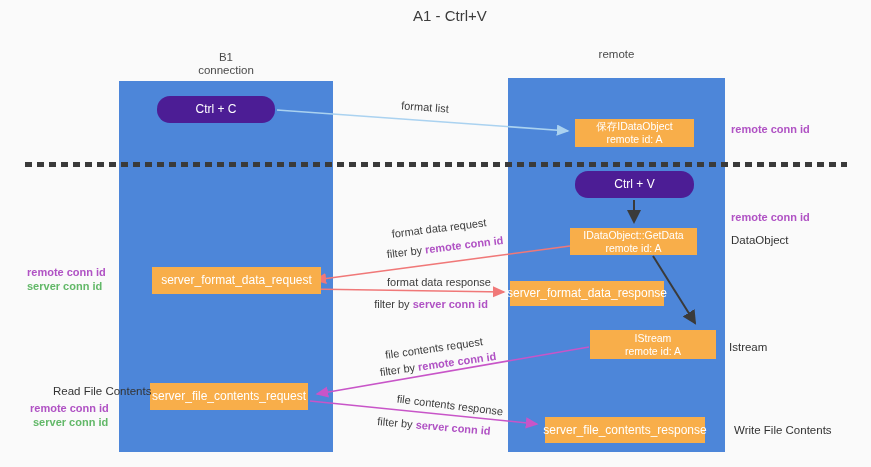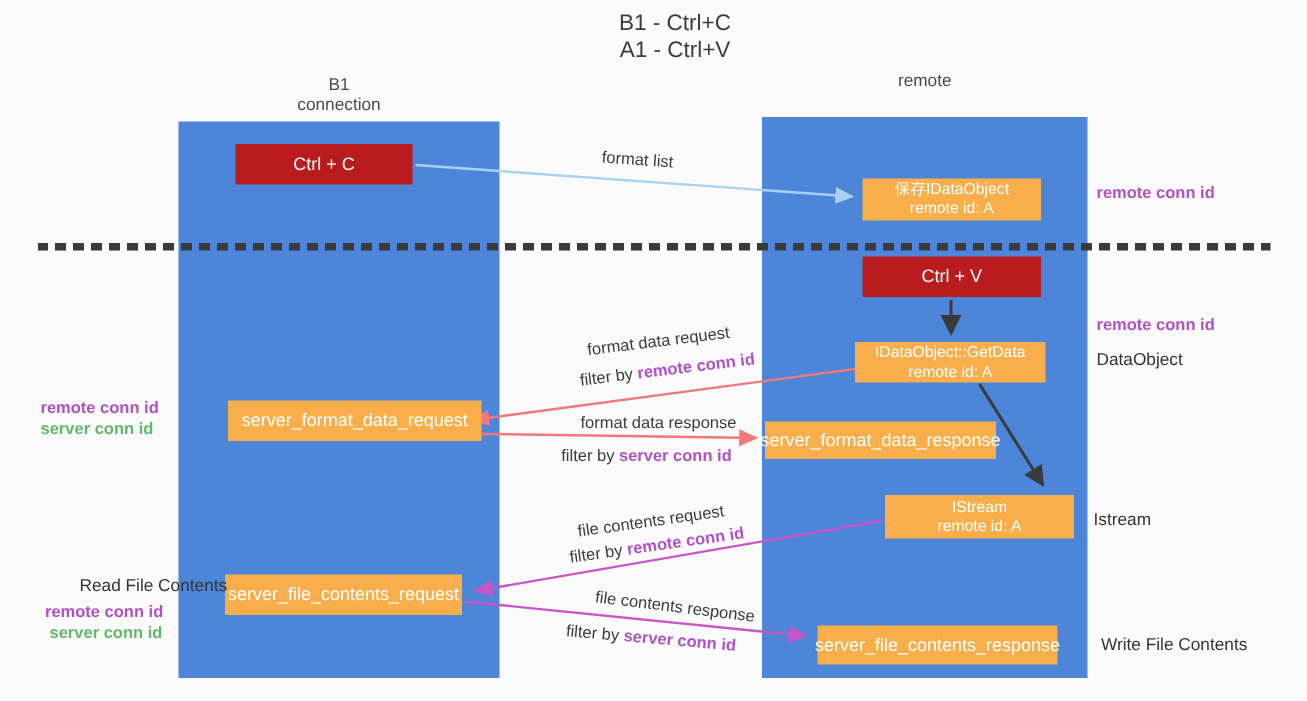--- a/index.html
+++ b/index.html
@@ -10,36 +10,35 @@
     color:#3c3c3c;
   }
   .abs{position:absolute;}
   .title{left:350px;top:7px;width:200px;text-align:center;font-size:15px;line-height:18px;color:#3c3c3c;}
   .lane-header{text-align:center;font-size:11.5px;line-height:13px;color:#4a4a4a;}
   .lane{background:#4d86d9;}
   .divider{left:25px;top:162px;width:822px;height:5px;
     background:repeating-linear-gradient(90deg,#3a3a3a 0 7px,transparent 7px 12px);}
   .box{display:flex;flex-direction:column;align-items:center;justify-content:center;
     background:#f8ae4a;color:#fff;text-align:center;font-size:12px;line-height:13px;white-space:nowrap;}
-  .box.green{background:#b91c1c;}
+  .box.green{background:#4c1d95;border-radius:13px;}
   .box .l2{font-size:10.5px;}
   .two{font-size:10.5px;}
   .lbl{font-size:11px;white-space:nowrap;color:#333;}
   .purple{color:#b052c4;font-weight:bold;}
   .greenlbl{color:#62b868;font-weight:bold;}
   .arrowlbl{font-size:11px;white-space:nowrap;color:#3c3c3c;text-align:center;}
   svg.arrows{left:0;top:0;pointer-events:none;}
 </style>
 </head>
 <body>
 
 <div>
 
   <div class="abs title">
-    <div>B1 - Ctrl+C</div>
     <div>A1 - Ctrl+V</div>
   </div>
 
   <div class="abs lane-header" style="left:119px;top:51px;width:214px;">
     <div>B1</div>
     <div>connection</div>
   </div>
   <div class="abs lane-header" style="left:508px;top:48px;width:217px;">
     <div>remote</div>
   </div>

